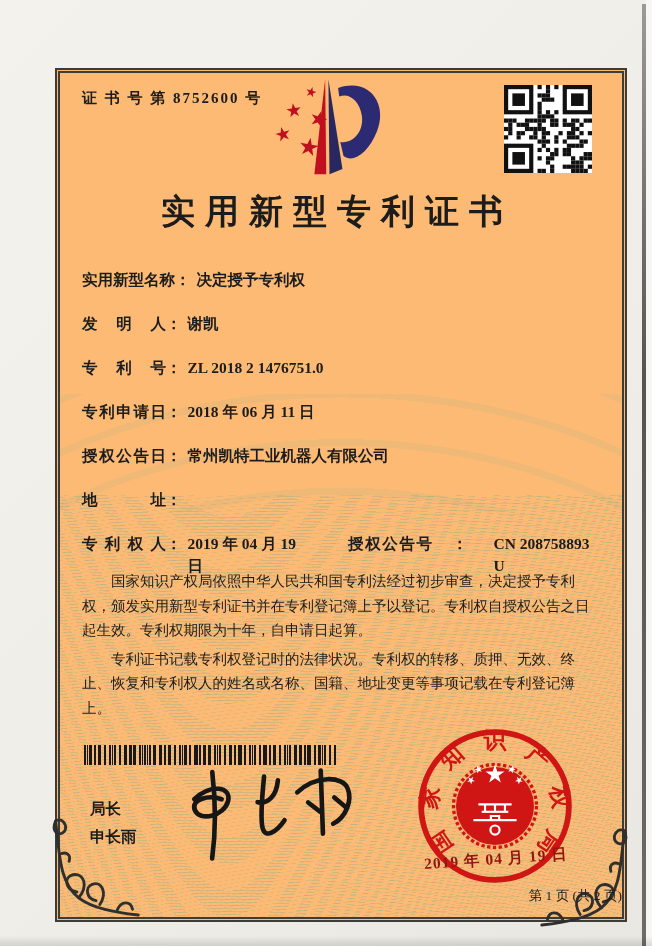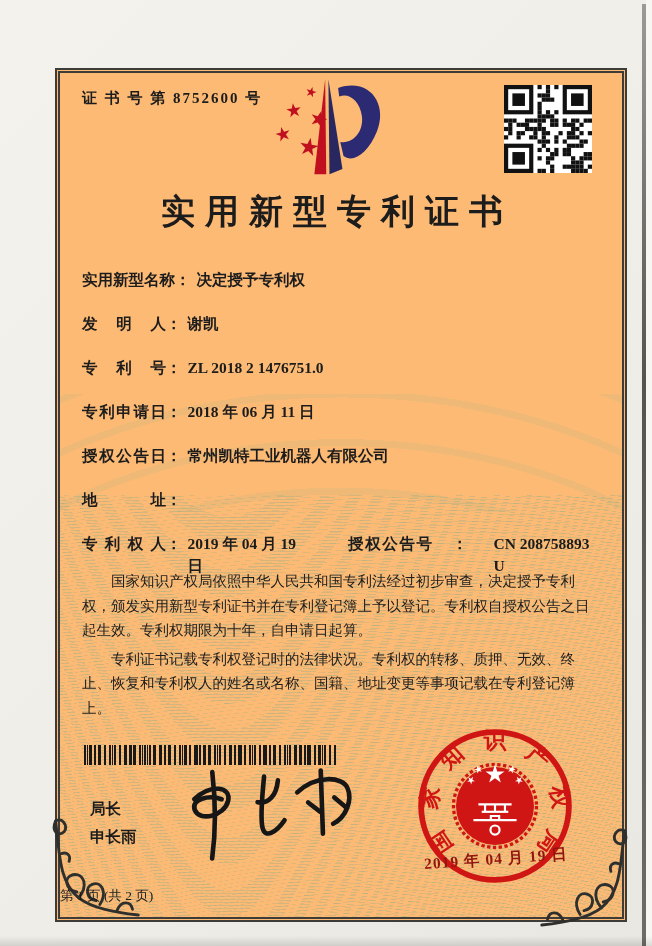--- a/index.html
+++ b/index.html
@@ -55,21 +55,21 @@
       repeating-linear-gradient(90deg,rgba(0,0,0,0) 0 3px,#181818 3px 4px,rgba(0,0,0,0) 4px 11px);
   }
 
   .signer{position:absolute;left:30px;top:722px;font-size:15.5px;font-weight:700;line-height:28px;}
   .signature{position:absolute;left:100px;top:692px;width:215px;height:100px;transform:rotate(-2deg);}
 
   .seal{position:absolute;left:352px;top:650px;width:166px;height:166px;}
   .seal-date{position:absolute;left:330px;top:776px;width:212px;text-align:center;
     font-size:15.5px;font-weight:700;color:#93150f;transform:rotate(-4deg);letter-spacing:1px;}
 
-  .footer{position:absolute;left:0;right:0;top:814px;text-align:left;font-size:13.5px;}
+  .footer{position:absolute;left:0;right:0;top:814px;text-align:right;font-size:13.5px;}
 
   .corner{position:absolute;width:96px;height:106px;}
   .corner.bl{left:-12px;top:742px;}
   .corner.br{right:-10px;top:752px;transform:scaleX(-1);}
 </style>
 </head>
 <body>
 
 <svg width="0" height="0" style="position:absolute">
   <defs>

